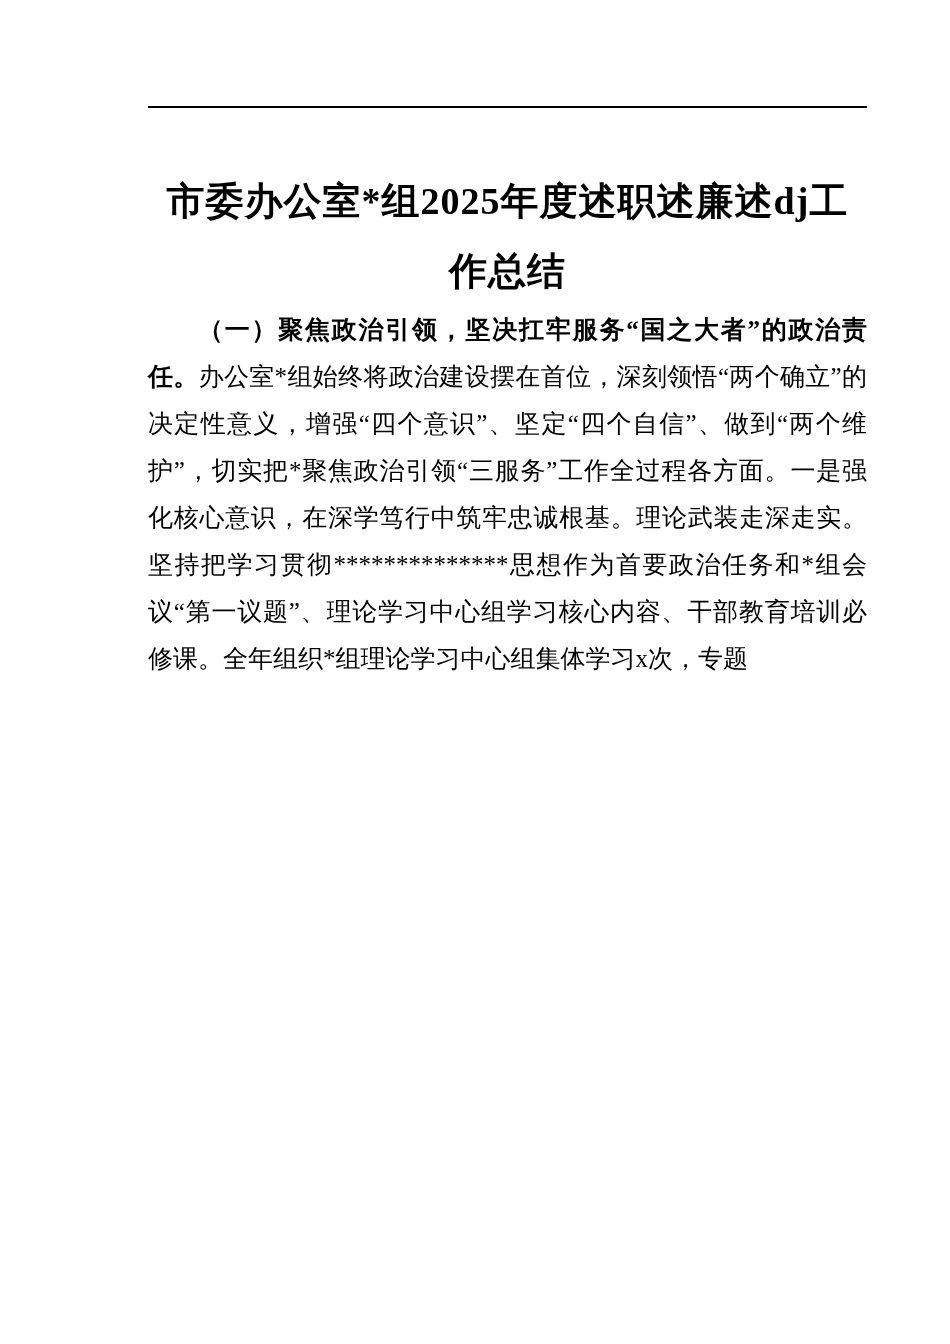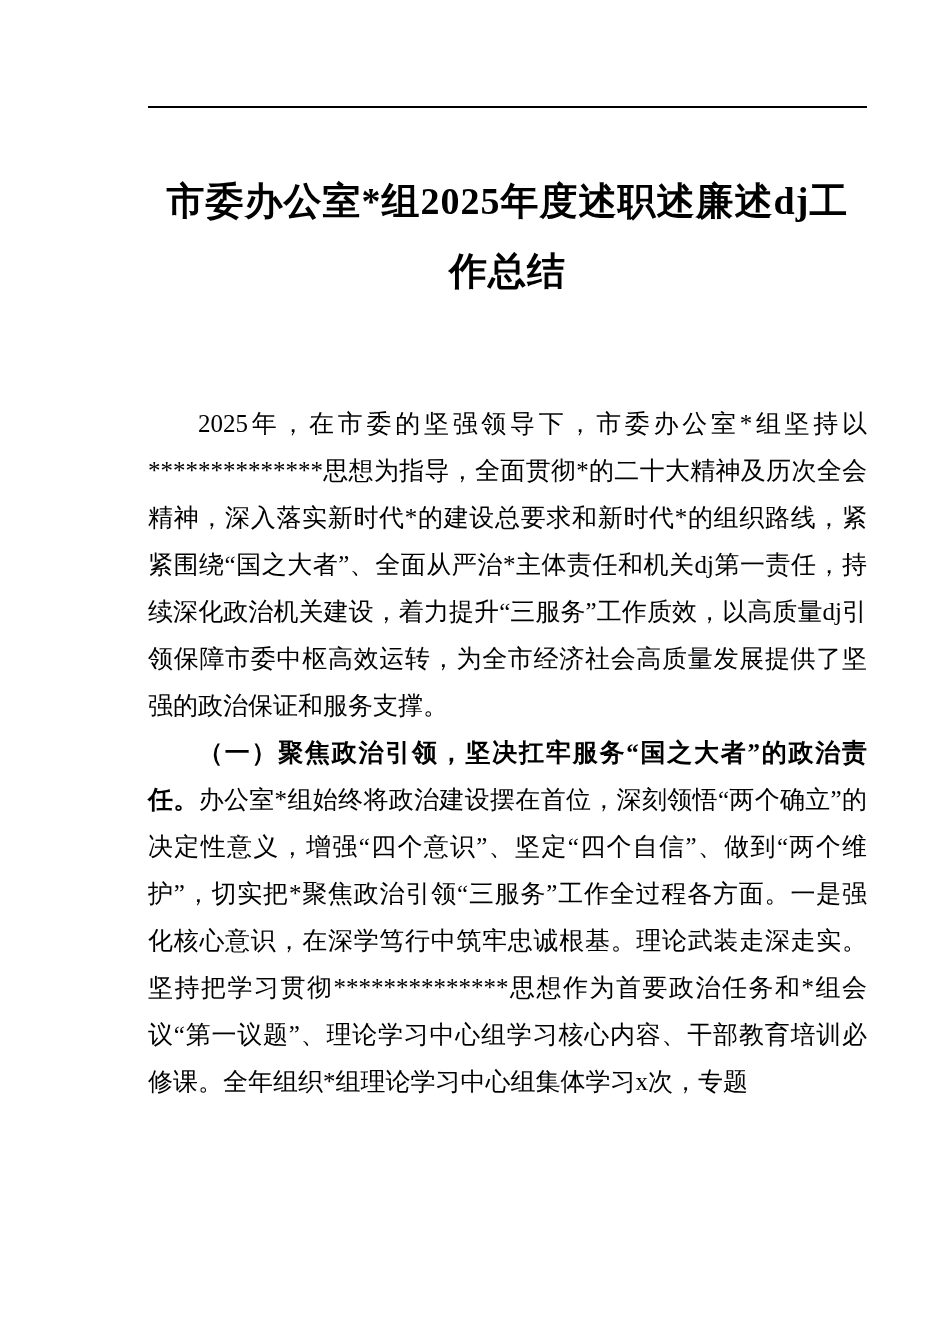--- a/index.html
+++ b/index.html
@@ -60,18 +60,17 @@
 </style>
 </head>
 <body>
 
 <div class="page">
 
   <hr class="header-rule">
 
   <h1 class="doc-title">市委办公室*组2025年度述职述廉述dj工作总结</h1>
 
-  <p class="body-para intro-para">2025年，在市委的坚强领导下，市委办公室*组坚持以**************思想为指导，全面贯彻*的二十大精神及历次全会精神，深入落实新时代*的建设总要求和新时代*的组织路线，紧紧围绕“国之大者”、全面从严治*主体责任和机关dj第一责任，持续深化政治机关建设，着力提升“三服务”工作质效，以高质量dj引领保障市委中枢高效运转，为全市经济社会高质量发展提供了坚强的政治保证和服务支撑。</p>
 
 
   <p class="body-para"><span class="lead-bold">（一）聚焦政治引领，坚决扛牢服务“国之大者”的政治责任。</span><span>办公室*组始终将政治建设摆在首位，深刻领悟“两个确立”的决定性意义，增强“四个意识”、坚定“四个自信”、做到“两个维护”，切实把*聚焦政治引领“三服务”工作全过程各方面。一是强化核心意识，在深学笃行中筑牢忠诚根基。理论武装走深走实。坚持把学习贯彻**************思想作为首要政治任务和*组会议“第一议题”、理论学习中心组学习核心内容、干部教育培训必修课。全年组织*组理论学习中心组集体学习x次，专题</span></p>
 
 </div>
 
 </body></html>

